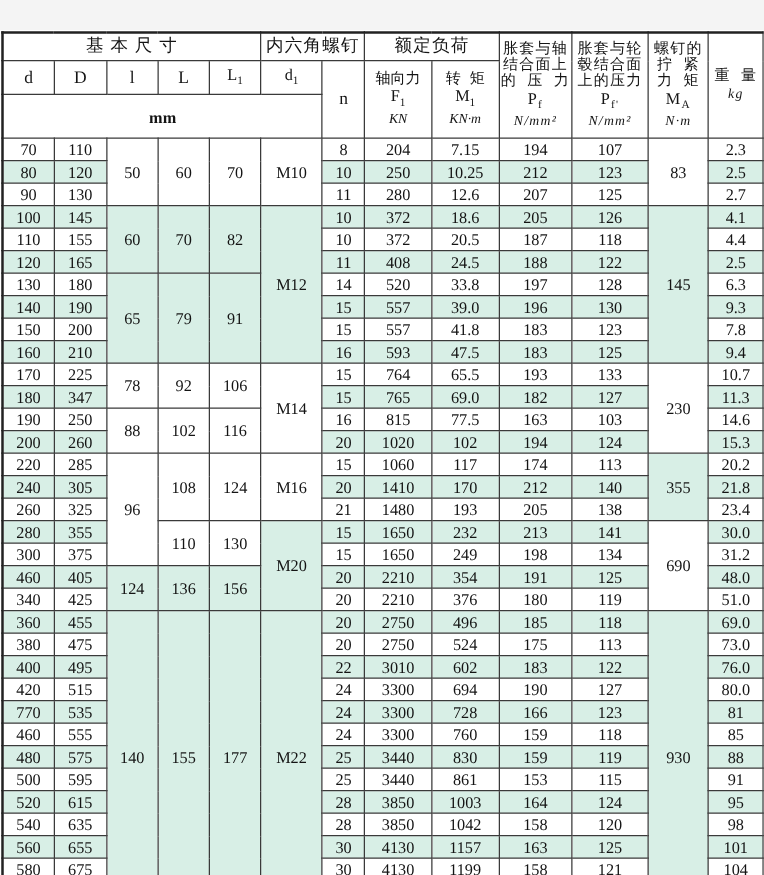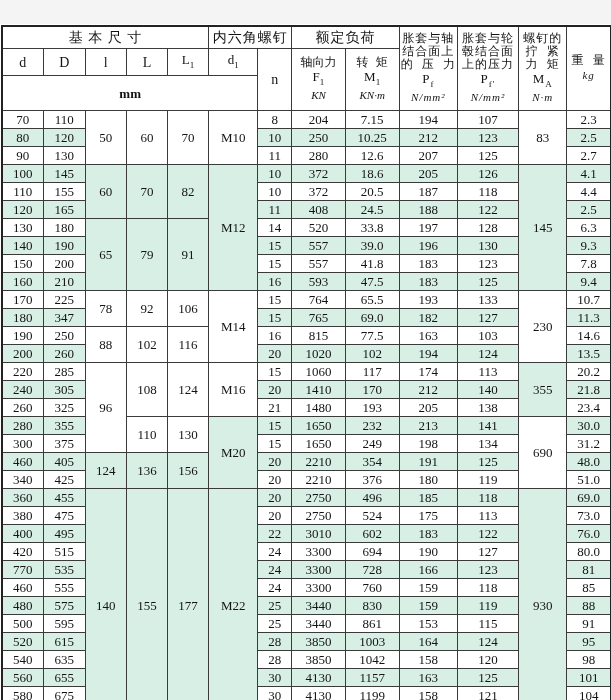--- a/index.html
+++ b/index.html
@@ -224,21 +224,21 @@
           <td class="bg-w">14.6</td>
         </tr>
         <tr>
           <td class="bg-g">200</td>
           <td class="bg-g">260</td>
           <td class="bg-g">20</td>
           <td class="bg-g">1020</td>
           <td class="bg-g">102</td>
           <td class="bg-g">194</td>
           <td class="bg-g">124</td>
-          <td class="bg-g">13.5</td>
+          <td class="bg-g">15.3</td>
         </tr>
         <tr>
           <td class="bg-w">220</td>
           <td class="bg-w">285</td>
           <td rowspan="5" class="bg-w">96</td>
           <td rowspan="3" class="bg-w">108</td>
           <td rowspan="3" class="bg-w">124</td>
           <td rowspan="3" class="bg-w">M16</td>
           <td class="bg-w">15</td>
           <td class="bg-w">1060</td>

